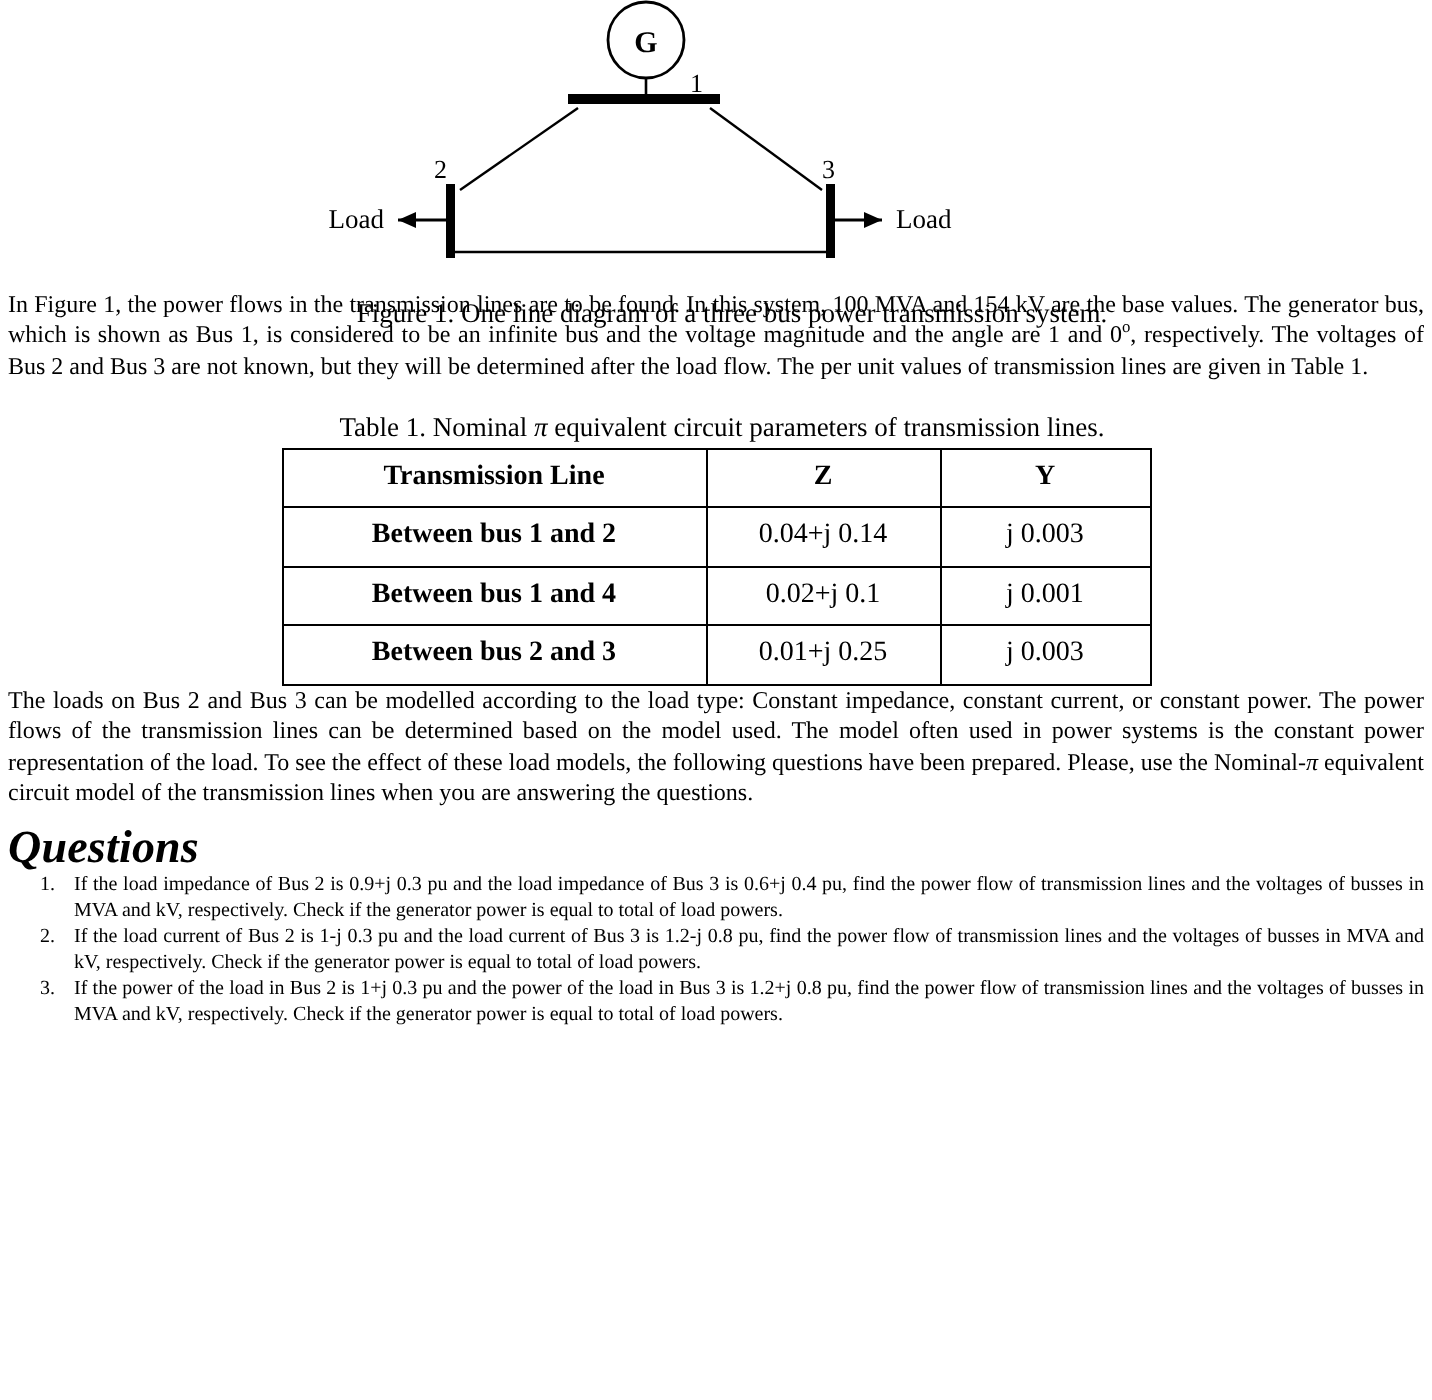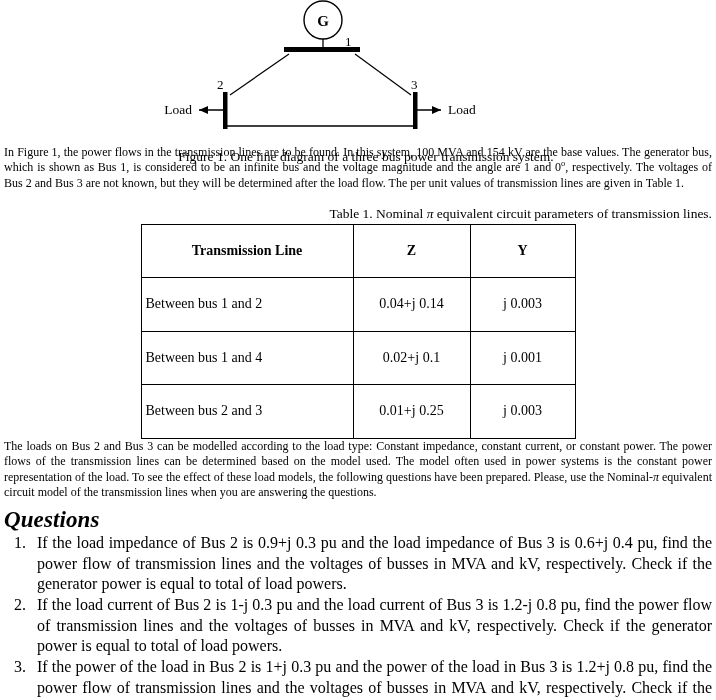--- a/index.html
+++ b/index.html
@@ -47,66 +47,66 @@
     padding: 0;
   }
   .para-intro { margin-top: 20px; }
   .para-loads { margin-top: 17px; }
 
   .pi { font-family: "Liberation Serif", "DejaVu Serif", serif; font-style: italic; }
   sup.deg { font-size: 0.7em; vertical-align: super; line-height: 0; }
 
   
   .table-caption {
-    text-align: right;
+    text-align: center;
     font-size: 13.5px;
     line-height: 1.15;
     margin: 15px 0 2px 0;
     padding-left: 6px;
   }
   table.params {
     border-collapse: collapse;
     margin: 0 auto;
     width: 434px;
     table-layout: fixed;
   }
   table.params th,
   table.params td {
     border: 1px solid #000000;
     font-size: 14px;
     line-height: 1.18;
-    padding: 18px 4px;
+    padding: 6px 4px;
     text-align: center;
     white-space: nowrap;
   }
   table.params thead th {
     font-weight: bold;
   }
   table.params col.c-line { width: 212px; }
   table.params col.c-z    { width: 117px; }
   table.params col.c-y    { width: 105px; }
-  table.params td.cell-line { text-align: left; }
+  table.params td.cell-line { text-align: center; font-weight: bold; }
 
   
   h2.questions-heading {
     font-size: 23px;
     font-weight: bold;
     font-style: italic;
     margin: 6px 0 1px 0;
     padding: 0;
     line-height: 1.1;
     letter-spacing: 0.1px;
   }
   ol.questions {
     margin: 0;
     padding: 0 0 0 26px;
     list-style-position: outside;
   }
   ol.questions > li {
-    font-size: 16px;
+    font-size: 10px;
     line-height: 1.29;
     text-align: justify;
     padding-left: 7px;
     margin: 0 0 0 0;
   }
 </style>
 </head>
 <body>
 
 <div class="page">

